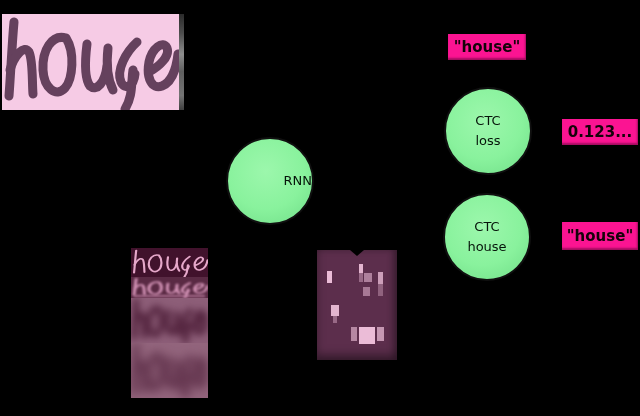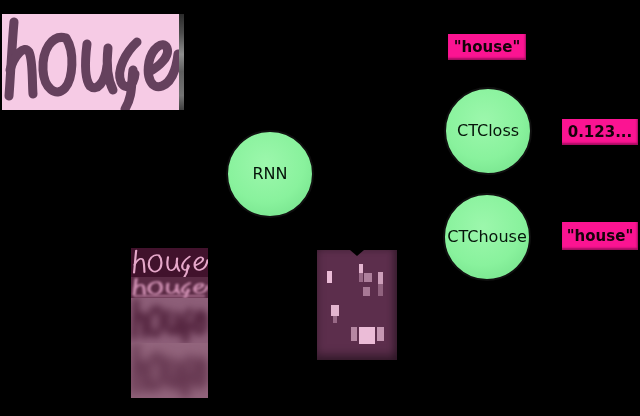--- a/index.html
+++ b/index.html
@@ -28,24 +28,24 @@
   #input-ink use{stroke:var(--c-ink); stroke-width:9; opacity:.95;}
   #input-image .soft{filter:blur(.4px);}
 
   #edge-bar{left:179px; top:14px; width:5px; height:96px;
     background:linear-gradient(180deg,#2b2b2b 0%,#4e4e4e 20%,#8e8e8e 42%,#5f5f5f 60%,#747474 85%,#3f3f3f 100%);}
 
   
   .node{width:88px; height:88px; border-radius:50%;
     background:radial-gradient(circle at 45% 38%, #9cf7ac 0%, var(--c-node-green) 55%, #6fdd87 100%);
     border:2px solid var(--c-node-border); box-sizing:border-box;
-    display:flex; flex-direction:row; align-items:center; justify-content:center;
-    color:#06140a; font-size:16px; line-height:20px; text-align:center;}
+    display:flex; flex-direction:column; align-items:center; justify-content:center;
+    color:#06140a; font-size:13px; line-height:20px; text-align:center;}
   #cnn-node{left:38px; top:137px;}
-  #rnn-node{left:226px; top:130px;}
+  #rnn-node{left:226px; top:137px;align-items:flex-end;}
   #ctc-loss-node{left:444px; top:87px;}
   #ctc-decode-node{left:443px; top:193px;}
 
   
   .tag{background:var(--c-accent-magenta); color:var(--c-label-text);
     font-weight:bold; font-size:15px; display:flex; align-items:center;
     justify-content:center; box-sizing:border-box;
     box-shadow:inset -1px -2px 2px rgba(60,0,35,.45);}
   #gt-label{left:448px; top:34px; width:78px; height:26px;}
   #loss-label{left:562px; top:119px; width:76px; height:26px;}

